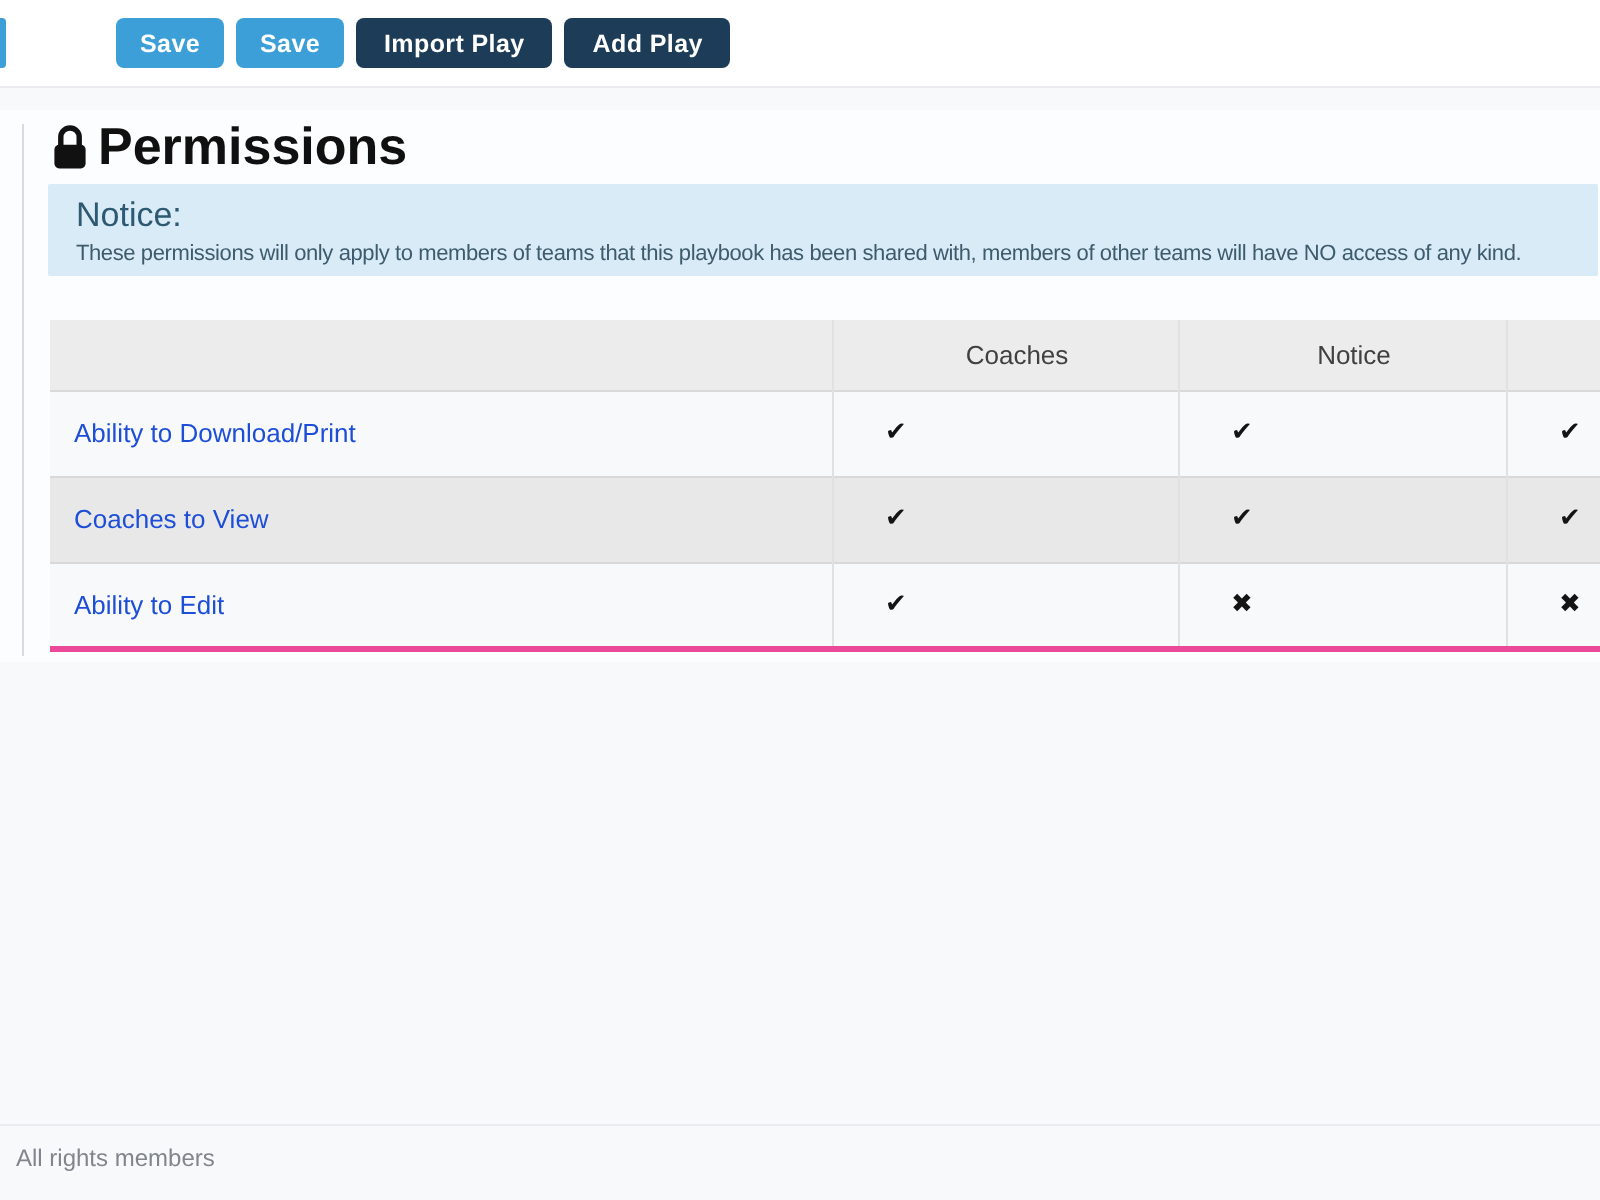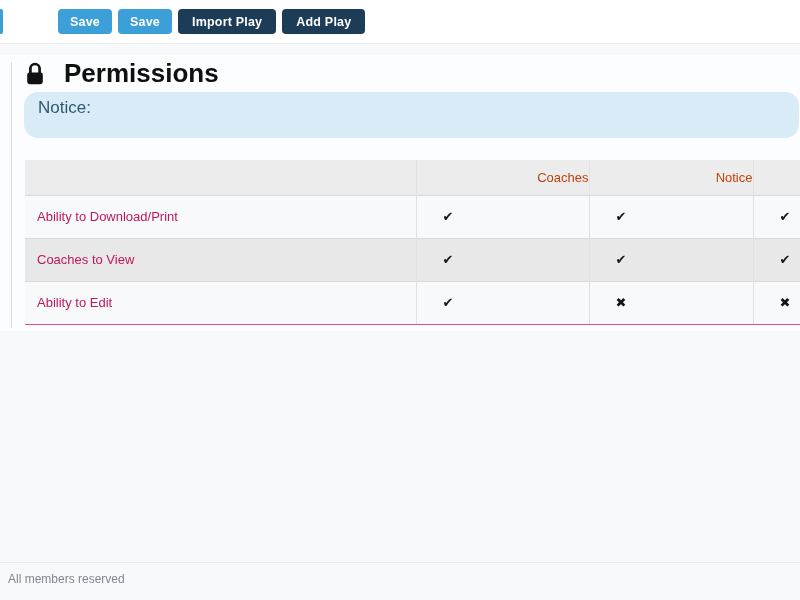--- a/index.html
+++ b/index.html
@@ -34,52 +34,52 @@
   .main {
     position: absolute; top: 55px; left: 0; width: 800px; height: 276px;
     background: #fcfdfe;
   }
   .panel-left-border {
     position: absolute; left: 11px; top: 7px; height: 266px; width: 0;
     border-left: 1px solid #d8dade;
   }
   .page-title {
     position: absolute; left: 25px; top: 3px; height: 30px;
-    display: flex; align-items: center; gap: 19px;
+    display: flex; align-items: center; gap: 4px;
     font-size: 26px; font-weight: 600; color: #101010;
   }
   .lock { display: inline-flex; margin-top: 2px; }
 
   .notice {
     position: absolute; left: 24px; top: 37px; width: 775px; height: 46px;
-    background: #d9ebf7; border-radius: 14px; padding: 5px 14px 12px 14px;
+    background: #d9ebf7; border-radius: 1px; padding: 5px 14px 12px 14px;
     overflow: hidden;
   }
   .notice-heading { font-size: 17px; font-weight: 400; color: #2d5a72; line-height: 22px; }
   .notice-body {
     font-size: 11px; color: #3d5b6c; line-height: 14px; margin-top: 1px;
     letter-spacing: -0.2px; white-space: nowrap;
   }
 
   
   .table-wrap {
     position: absolute; left: 25px; top: 105px; width: 775px; overflow: hidden;
   }
   table { border-collapse: collapse; table-layout: fixed; width: 893px; }
   th {
     height: 35px; background: #ececec; font-weight: 400; font-size: 13px;
-    color: #c2410c; text-align: right; padding: 0 0 0 12px;
+    color: #404040; text-align: center; padding: 0 0 0 12px;
   }
   td {
-    height: 43px; font-size: 13px; color: #be185d;
+    height: 43px; font-size: 13px; color: #1d4ed8;
     padding: 0 0 0 12px; border-top: 1px solid #d9d9d9;
   }
   tbody tr:nth-child(odd) { background: #f8f9fa; }
   tbody tr:nth-child(even) { background: #e8e8e8; }
-  tbody tr:last-child td { border-bottom: 1px solid #ec4899; }
+  tbody tr:last-child td { border-bottom: 3px solid #ec4899; }
   th.vline, td.vline { border-left: 1px solid #e1e1e1; }
   td.mark {
     padding-left: 26px; font-family: "DejaVu Sans", sans-serif;
     font-weight: 700; font-size: 13px; color: #141414;
   }
 
   
   .footer {
     position: absolute; top: 562px; left: 0; width: 800px; height: 38px;
     border-top: 1px solid #e9ebee; padding: 9px 0 0 8px;
@@ -107,20 +107,21 @@
       <svg width="20" height="24" viewBox="0 0 20 24" aria-hidden="true">
         <path d="M5.4 11 V6.6 a4.6 4.6 0 0 1 9.2 0 V11" fill="none" stroke="#111111" stroke-width="2.7"></path>
         <rect x="2.2" y="10.4" width="15.6" height="11.8" rx="2.4" fill="#111111"></rect>
       </svg>
     </span>
     <span>Permissions</span>
   </h1>
 
   <div class="notice">
     <div class="notice-heading">Notice:</div>
+    <div class="notice-body">These permissions will only apply to members of teams that this playbook has been shared with, members of other teams will have NO access of any kind.</div>
   </div>
 
   <div class="table-wrap">
     <table>
       <colgroup>
           <col style="width:391px">
           <col style="width:173px">
           <col style="width:164px">
           <col style="width:165px">
         </colgroup>
@@ -150,14 +151,14 @@
           <td class="mark vline">✔</td>
           <td class="mark vline">✖</td>
           <td class="mark vline">✖</td>
         </tr>
       </tbody>
     </table>
   </div>
 </div>
 
 <div class="footer">
-  <span>All members reserved</span>
+  <span>All rights members</span>
 </div>
 
 </body></html>

